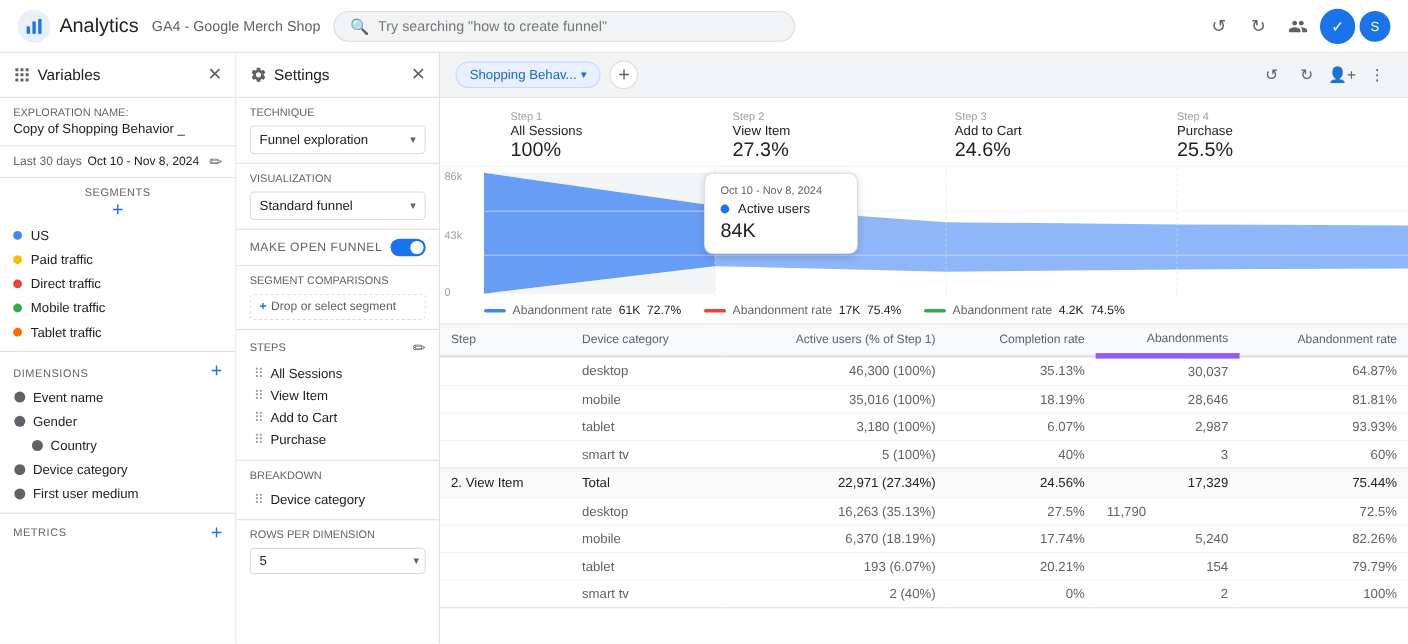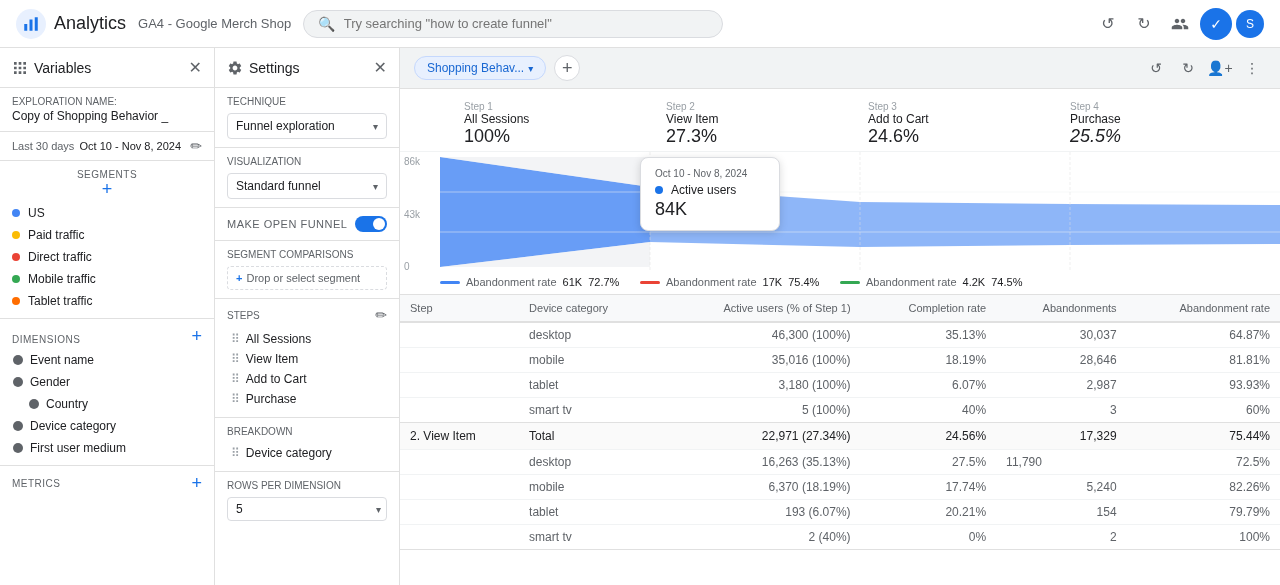--- a/index.html
+++ b/index.html
@@ -270,21 +270,21 @@
             <div style="font-size:18px;font-weight:400;color:#202124;">27.3%</div>
           </div>
           <div style="flex:1;padding:4px 8px;">
             <div style="font-size:10px;color:#9aa0a6;">Step 3</div>
             <div style="font-size:12px;font-weight:500;color:#202124;">Add to Cart</div>
             <div style="font-size:18px;font-weight:400;color:#202124;">24.6%</div>
           </div>
           <div style="flex:1;padding:4px 8px;">
             <div style="font-size:10px;color:#9aa0a6;">Step 4</div>
             <div style="font-size:12px;font-weight:500;color:#202124;">Purchase</div>
-            <div style="font-size:18px;font-weight:400;color:#202124;font-style:italic;">25.5%</div>
+            <div style="font-size:18px;font-weight:400;color:#202124;">25.5%</div>
           </div>
         </div>
       </div>
 
       <div style="background:#fff;padding:0 0 0 0;position:relative;">
         <div style="display:flex;position:relative;">
 
           <div style="width:40px;display:flex;flex-direction:column;justify-content:space-between;padding:4px 4px 0;font-size:10px;color:#9aa0a6;height:120px;flex-shrink:0;">
             <span>86k</span>
             <span>43k</span>
@@ -345,21 +345,21 @@
       </div>
 
       <div style="flex:1;overflow-y:auto;background:#fff;">
         <table style="width:100%;border-collapse:collapse;font-size:12px;">
           <thead>
             <tr style="background:#f8f9fa;">
               <th style="padding:7px 10px;text-align:left;font-size:11px;font-weight:500;color:#5f6368;border-bottom:1px solid #e0e0e0;">Step</th>
               <th style="padding:7px 10px;text-align:left;font-size:11px;font-weight:500;color:#5f6368;border-bottom:1px solid #e0e0e0;">Device category</th>
               <th style="padding:7px 10px;text-align:right;font-size:11px;font-weight:500;color:#5f6368;border-bottom:1px solid #e0e0e0;">Active users (% of Step 1)</th>
               <th style="padding:7px 10px;text-align:right;font-size:11px;font-weight:500;color:#5f6368;border-bottom:1px solid #e0e0e0;">Completion rate</th>
-              <th style="padding:7px 10px;text-align:right;font-size:11px;font-weight:500;color:#5f6368;border-bottom:1px solid #8b5cf6;">Abandonments</th>
+              <th style="padding:7px 10px;text-align:right;font-size:11px;font-weight:500;color:#5f6368;border-bottom:5px solid #8b5cf6;">Abandonments</th>
               <th style="padding:7px 10px;text-align:right;font-size:11px;font-weight:500;color:#5f6368;border-bottom:1px solid #e0e0e0;">Abandonment rate</th>
             </tr>
           </thead>
           <tbody>
 
 
             <tr style="cursor:pointer;">
               <td style="padding:5px 10px;color:#5f6368;border-bottom:1px solid #f1f3f4;"></td>
               <td style="padding:5px 10px;color:#5f6368;border-bottom:1px solid #f1f3f4;">desktop</td>
               <td style="padding:5px 10px;text-align:right;color:#5f6368;border-bottom:1px solid #f1f3f4;">46,300 (100%)</td>

